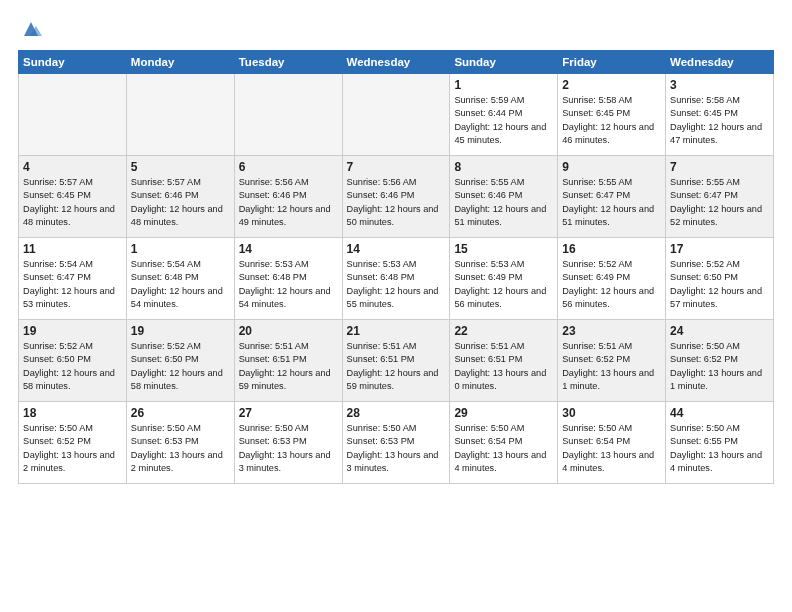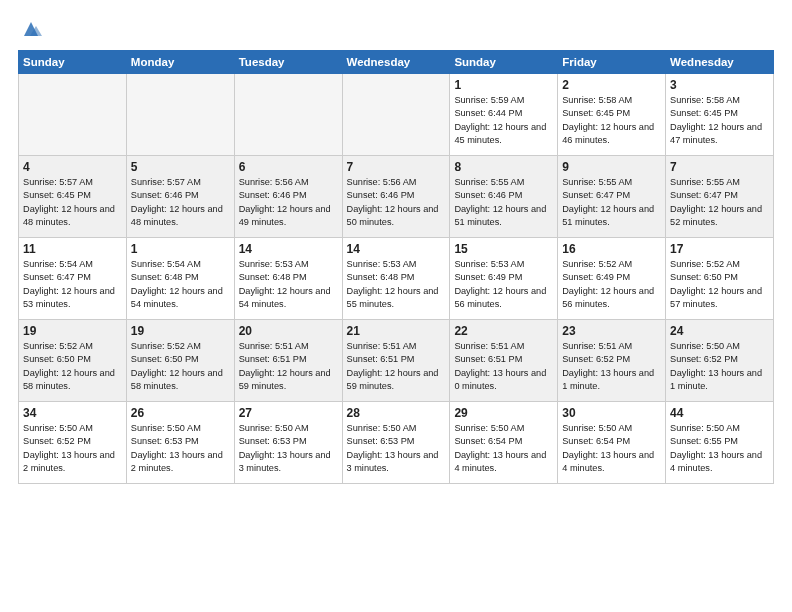--- a/index.html
+++ b/index.html
@@ -246,21 +246,21 @@
             <span class="day-num">23</span>
             <div class="day-info">Sunrise: 5:51 AM<br>Sunset: 6:52 PM<br>Daylight: 13 hours and 1 minute.</div>
           </td>
           <td>
             <span class="day-num">24</span>
             <div class="day-info">Sunrise: 5:50 AM<br>Sunset: 6:52 PM<br>Daylight: 13 hours and 1 minute.</div>
           </td>
         </tr>
         <tr>
           <td>
-            <span class="day-num">34</span>
+            <span class="day-num">18</span>
             <div class="day-info">Sunrise: 5:50 AM<br>Sunset: 6:52 PM<br>Daylight: 13 hours and 2 minutes.</div>
           </td>
           <td>
             <span class="day-num">26</span>
             <div class="day-info">Sunrise: 5:50 AM<br>Sunset: 6:53 PM<br>Daylight: 13 hours and 2 minutes.</div>
           </td>
           <td>
             <span class="day-num">27</span>
             <div class="day-info">Sunrise: 5:50 AM<br>Sunset: 6:53 PM<br>Daylight: 13 hours and 3 minutes.</div>
           </td>

